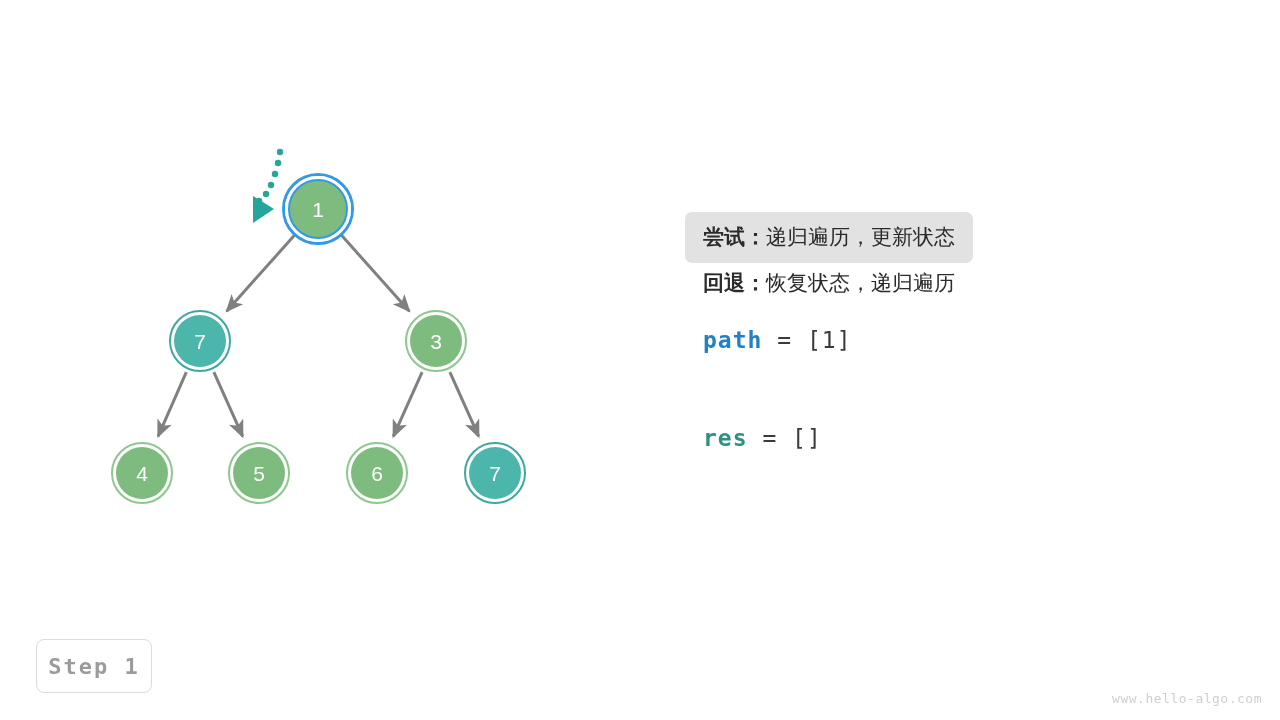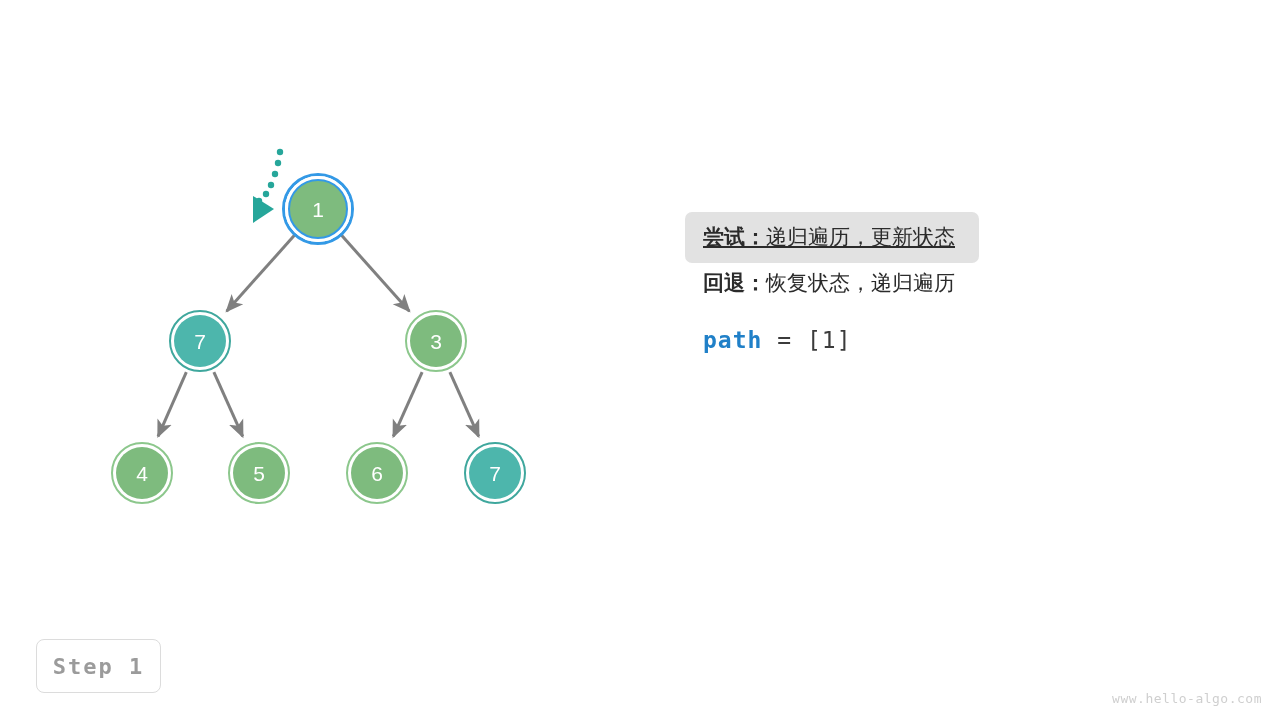--- a/index.html
+++ b/index.html
@@ -40,22 +40,21 @@
     white-space: nowrap;
   }
   .line-cn .lead {
     font-weight: bold;
   }
 
   .hl-box {
     display: inline-block;
     background: #e2e2e2;
     border-radius: 7px;
-    padding: 11px 24px 12px 18px;
-    text-decoration: underline;
+    padding: 11px 18px 12px 18px;
   }
 
   .row-plain {
     padding: 6px 18px 0 18px;
   }
 
   .code-line {
     font-family: "DejaVu Sans Mono", "Liberation Mono", monospace;
     font-size: 23px;
     letter-spacing: 1px;
@@ -76,21 +75,21 @@
     height: 72px;
   }
 
   .row-path { margin-top: 30px; }
 
   
   .step-badge {
     position: absolute;
     left: 36px;
     top: 639px;
-    width: 125px;
+    width: 116px;
     height: 54px;
     box-sizing: border-box;
     border: 1px solid #dcdcdc;
     border-radius: 8px;
     background: #ffffff;
     display: flex;
     align-items: center;
     justify-content: center;
     font-family: "DejaVu Sans Mono", "Liberation Mono", monospace;
     font-size: 22px;
@@ -186,18 +185,19 @@
   </div>
 
   <div class="line-cn row-plain">
     <span class="lead">回退：</span><span>恢复状态，递归遍历</span>
   </div>
 
   <div class="code-line row-path"><span class="var-path">path</span><span> = [1]</span></div>
 
   <div class="gap-block"></div>
 
+  <div class="code-line"><span class="var-res">res</span><span> = []</span></div>
 
 </div>
 
 <div class="step-badge">Step 1</div>
 
 <div class="watermark">www.hello-algo.com</div>
 
 </body></html>

